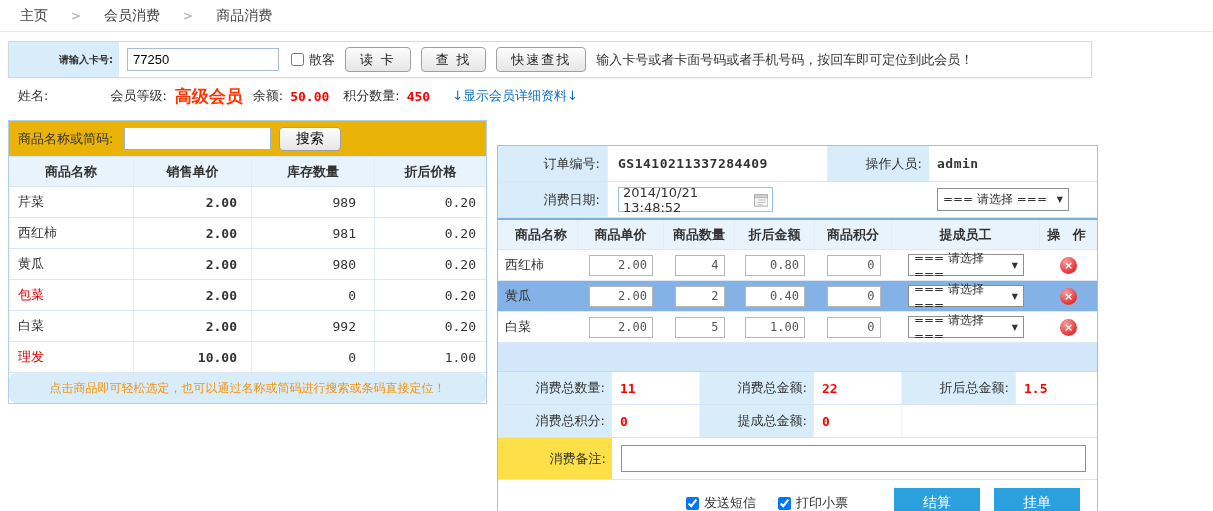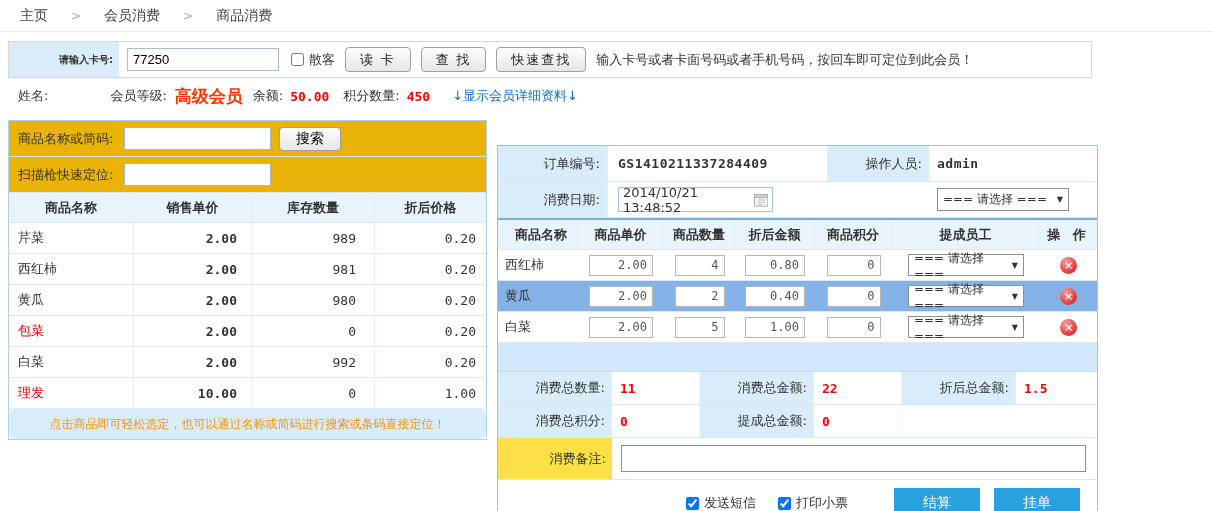--- a/index.html
+++ b/index.html
@@ -137,24 +137,20 @@
   </div>
 
   <div class="main">
 
     <div class="left-panel">
       <div class="lp-row">
         <div class="lp-label">商品名称或简码:</div>
         <input class="lp-input" type="text" value="" style="">
         <button class="sbtn">搜索</button>
       </div>
-      <div class="lp-row">
-        <div class="lp-label">扫描枪快速定位:</div>
-        <input class="lp-input" type="text" value="" style="">
-      </div>
 
       <div class="ltable">
         <div class="tr th-row">
           <div class="th lc-name">商品名称</div>
           <div class="th lc-price">销售单价</div>
           <div class="th lc-stock">库存数量</div>
           <div class="th lc-disc">折后价格</div>
         </div>
         <div class="tr" data-oos="false">
           <div class="td lc-name">芹菜</div>

